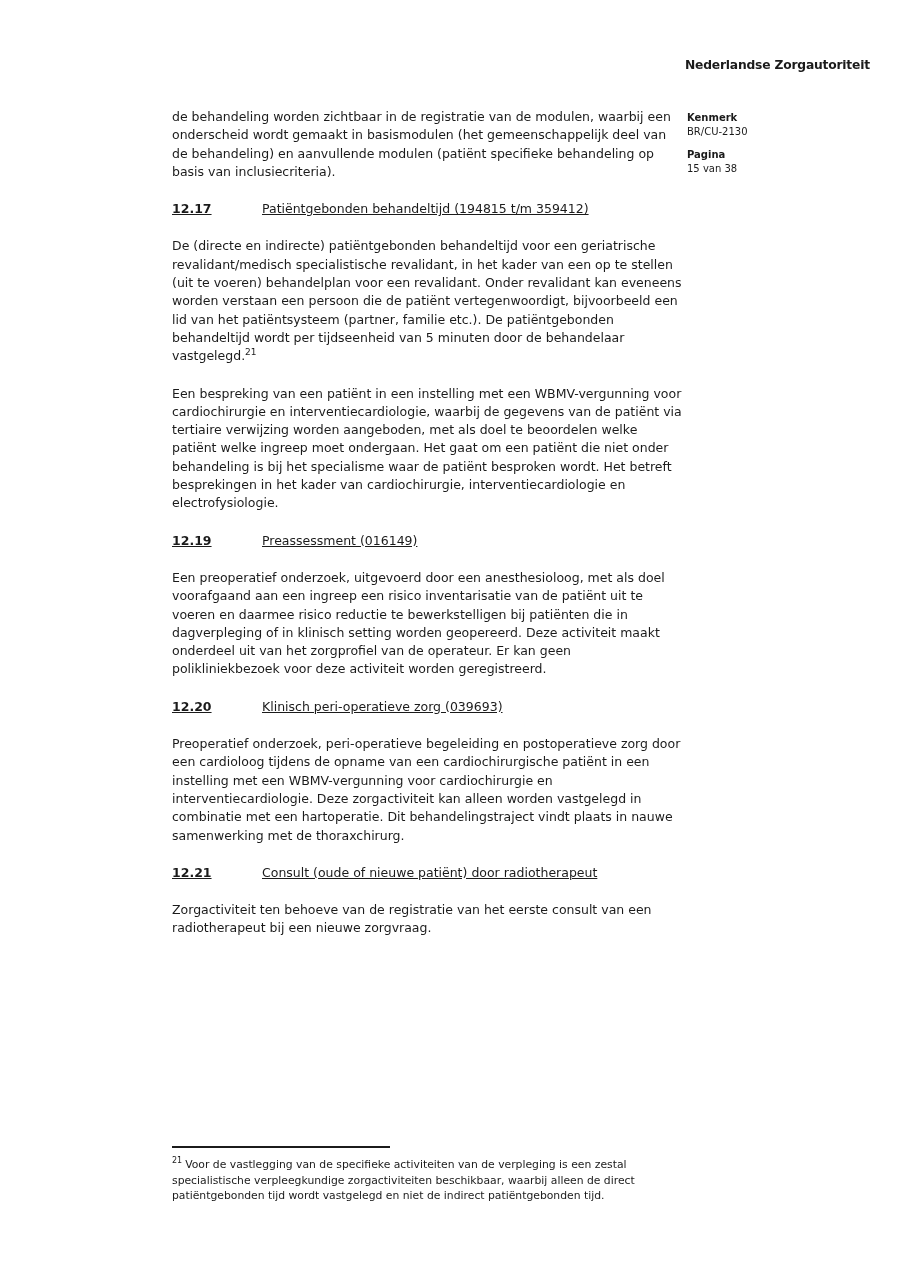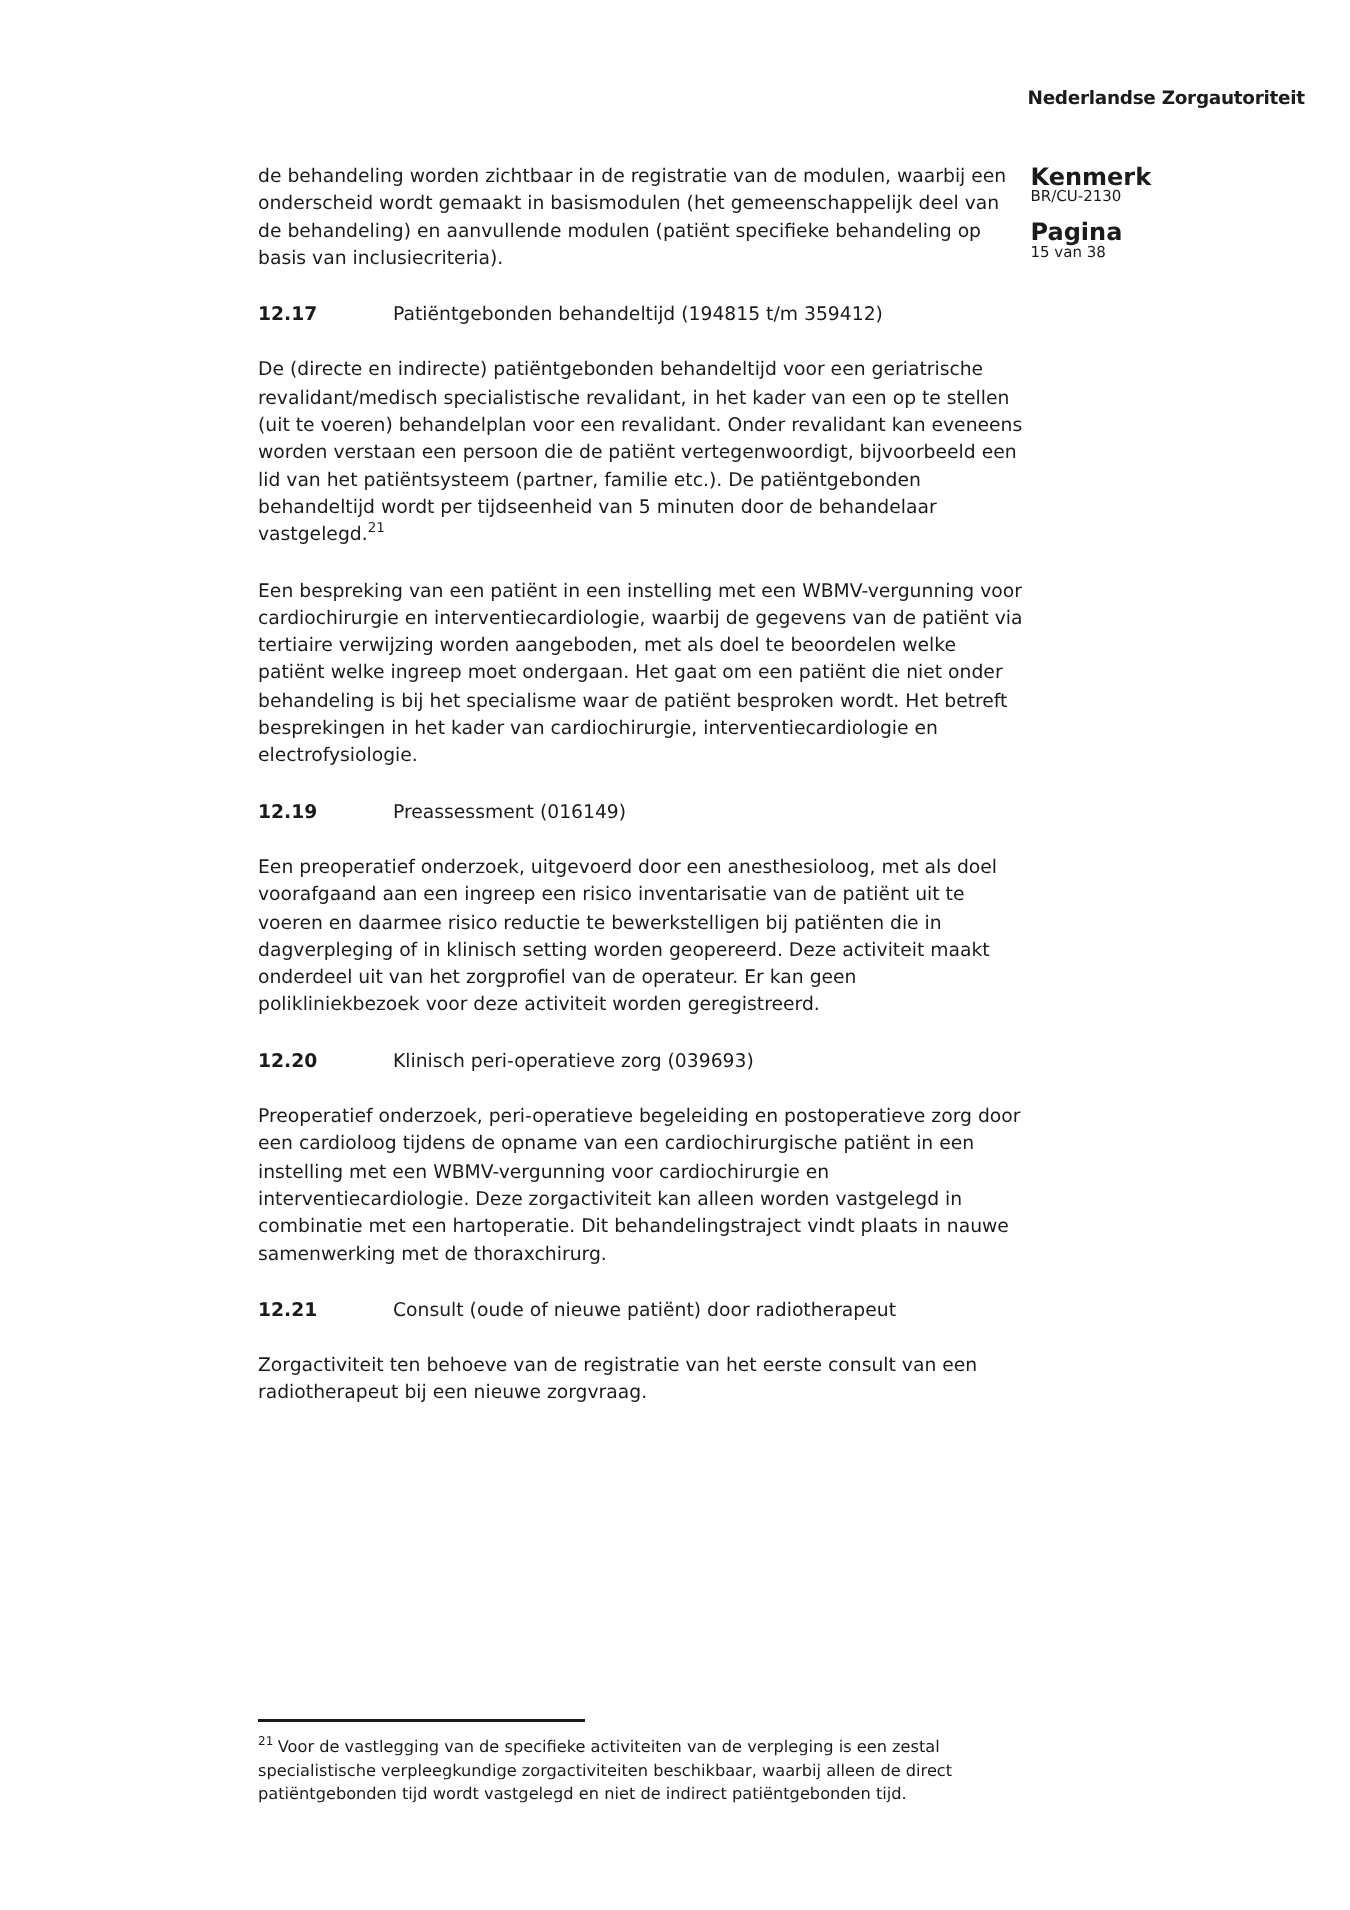--- a/index.html
+++ b/index.html
@@ -28,21 +28,21 @@
     text-align: center;
   }
   
   .meta {
     position: absolute;
     left: 687px;
     top: 111px;
     width: 180px;
   }
   .meta .meta-label {
-    font-size: 16px;
+    font-size: 10px;
     font-weight: bold;
     line-height: 13px;
   }
   .meta .meta-value {
     font-size: 10px;
     line-height: 15px;
     margin-bottom: 9px;
   }
   
   .content {
@@ -52,20 +52,21 @@
     width: 510px;
     font-size: 12.5px;
     line-height: 18.3px;
   }
   .para {
     margin: 0 0 19px 0;
   }
   .heading {
     display: flex;
     margin: 0 0 19px 0;
+    text-decoration: underline;
   }
   .heading .num {
     flex: 0 0 90px;
     width: 90px;
     font-weight: bold;
   }
   .heading .titles {
     flex: 1 1 auto;
   }
   .sup {

